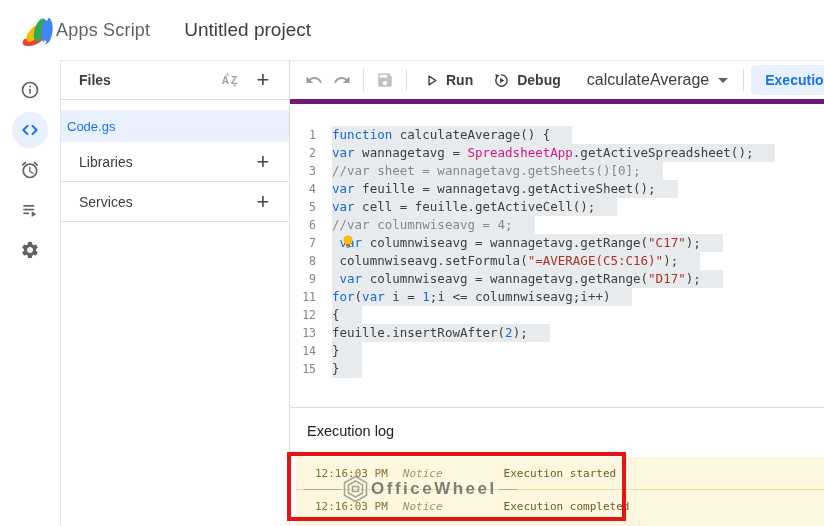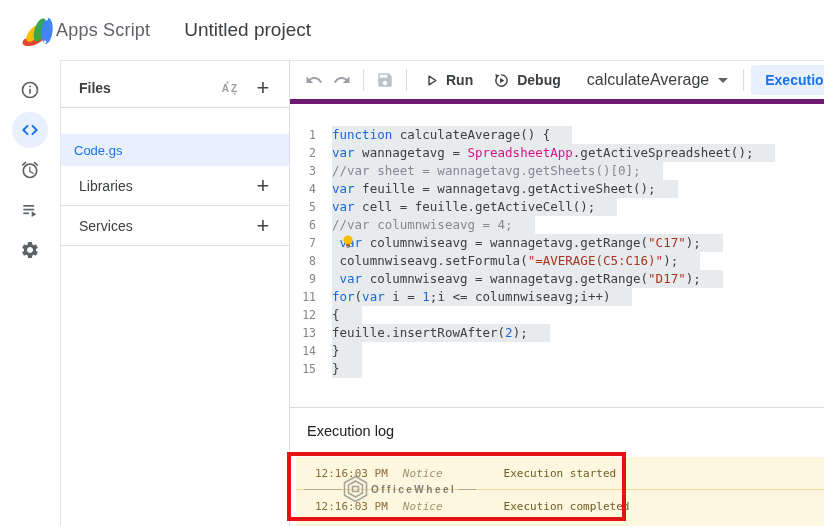--- a/index.html
+++ b/index.html
@@ -17,25 +17,25 @@
   .nav-rail{position:absolute;top:60px;left:0;width:60px;bottom:0;background:#fff;
             display:flex;flex-direction:column;align-items:center;padding-top:10px;box-sizing:border-box;}
   .rail-item{width:40px;height:40px;display:flex;align-items:center;justify-content:center;cursor:pointer;}
   .rail-circle{width:36px;height:36px;border-radius:50%;display:flex;align-items:center;justify-content:center;}
   .rail-item.selected .rail-circle{background:#e8f0fe;}
 
   
   .files-panel{position:absolute;top:60px;left:60px;width:230px;bottom:0;background:#fff;
                border-left:1px solid #e4e7ea;border-right:1px solid #dadce0;box-sizing:border-box;}
   .panel-header{height:38px;border-top:1px solid #e4e7ea;border-bottom:1px solid #dadce0;
-                display:flex;align-items:center;padding:8px 14px 0 18px;}
+                display:flex;align-items:center;padding:0 14px 0 18px;}
   .panel-header .label{font-size:14px;font-weight:bold;color:#3c4043;flex:1;}
   .icon-btn{display:flex;align-items:center;justify-content:center;width:24px;height:24px;cursor:pointer;}
   .plus{font-size:22px;font-weight:300;color:#444746;line-height:1;}
-  .file-row{margin-top:26px;height:32px;display:flex;align-items:center;padding-left:13px;cursor:pointer;}
+  .file-row{margin-top:10px;height:32px;display:flex;align-items:center;padding-left:6px;cursor:pointer;}
   .file-row.selected{background:#e8f0fe;}
   .file-row .file-name{font-size:13px;color:#1a73e8;}
   .panel-section{height:39px;border-bottom:1px solid #dadce0;display:flex;align-items:center;
                  padding:0 14px 0 18px;cursor:pointer;}
   .panel-section:first-of-type{border-top:1px solid #dadce0;margin-top:8px;}
   .panel-section .label{font-size:14px;color:#3c4043;flex:1;}
 
   
   .main{position:absolute;top:60px;left:290px;right:0;bottom:0;background:#fff;}
   .toolbar{position:absolute;top:0;left:0;right:0;height:44px;border-top:1px solid #e4e7ea;
@@ -70,21 +70,21 @@
            font-family:"DejaVu Sans Mono",monospace;font-size:11px;}
   .log-row + .log-row{border-top:1px solid #eeda9f;height:33px;}
   .log-time{color:#8a6d3a;}
   .log-level{color:#a2946e;margin-left:15px;font-style:italic;}
   .log-message{color:#6e5c22;margin-left:61px;}
 
   
   .watermark{position:absolute;left:8px;top:17px;height:30px;display:flex;align-items:center;z-index:5;}
   .wm-line{height:1px;background:rgba(130,130,130,.55);}
   .wm-line.l{width:38px;} .wm-line.r{width:18px;}
-  .wm-text{font-size:10px;font-weight:bold;letter-spacing:2.5px;color:rgba(95,95,95,.8);margin:0 2px;}
+  .wm-text{font-size:17px;font-weight:bold;letter-spacing:2.5px;color:rgba(95,95,95,.8);margin:0 2px;}
 
   
   .red-box{position:absolute;left:287px;top:452px;width:339px;height:69px;border:4px solid #e51313;
            box-sizing:border-box;z-index:10;pointer-events:none;}
 </style>
 </head>
 <body>
 
 <div class="app-header">
   <svg class="logo" viewBox="0 0 36 38">

